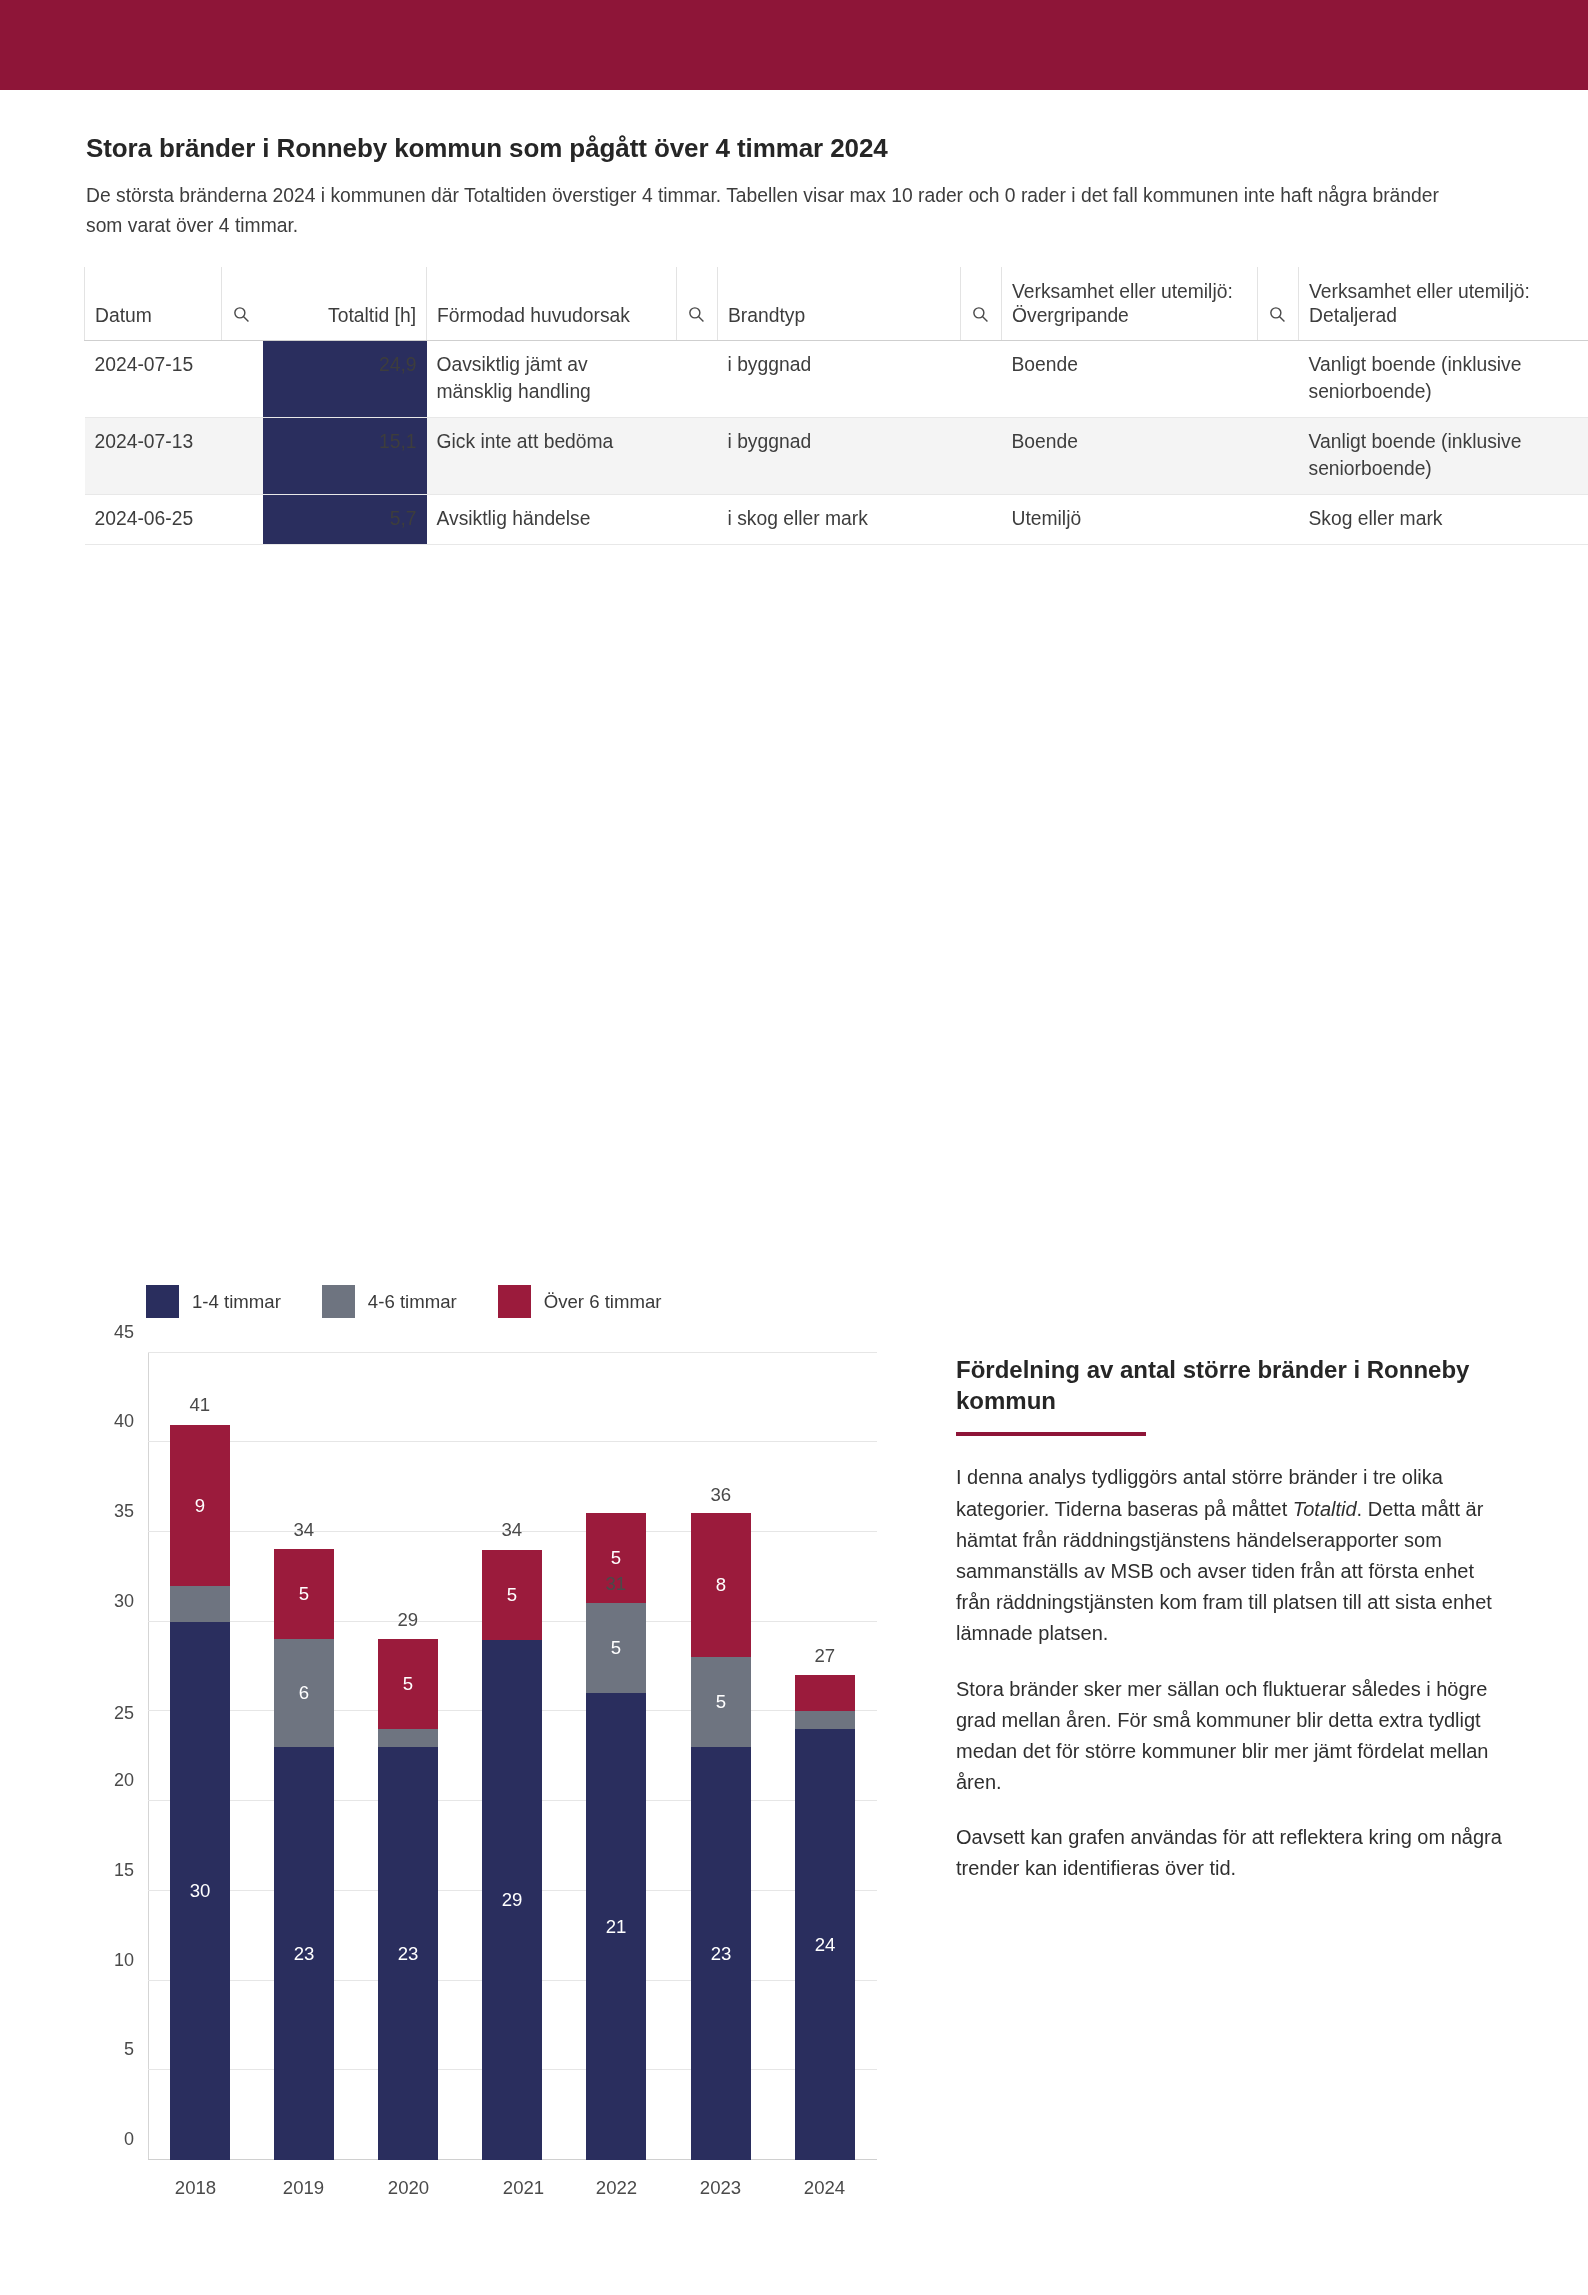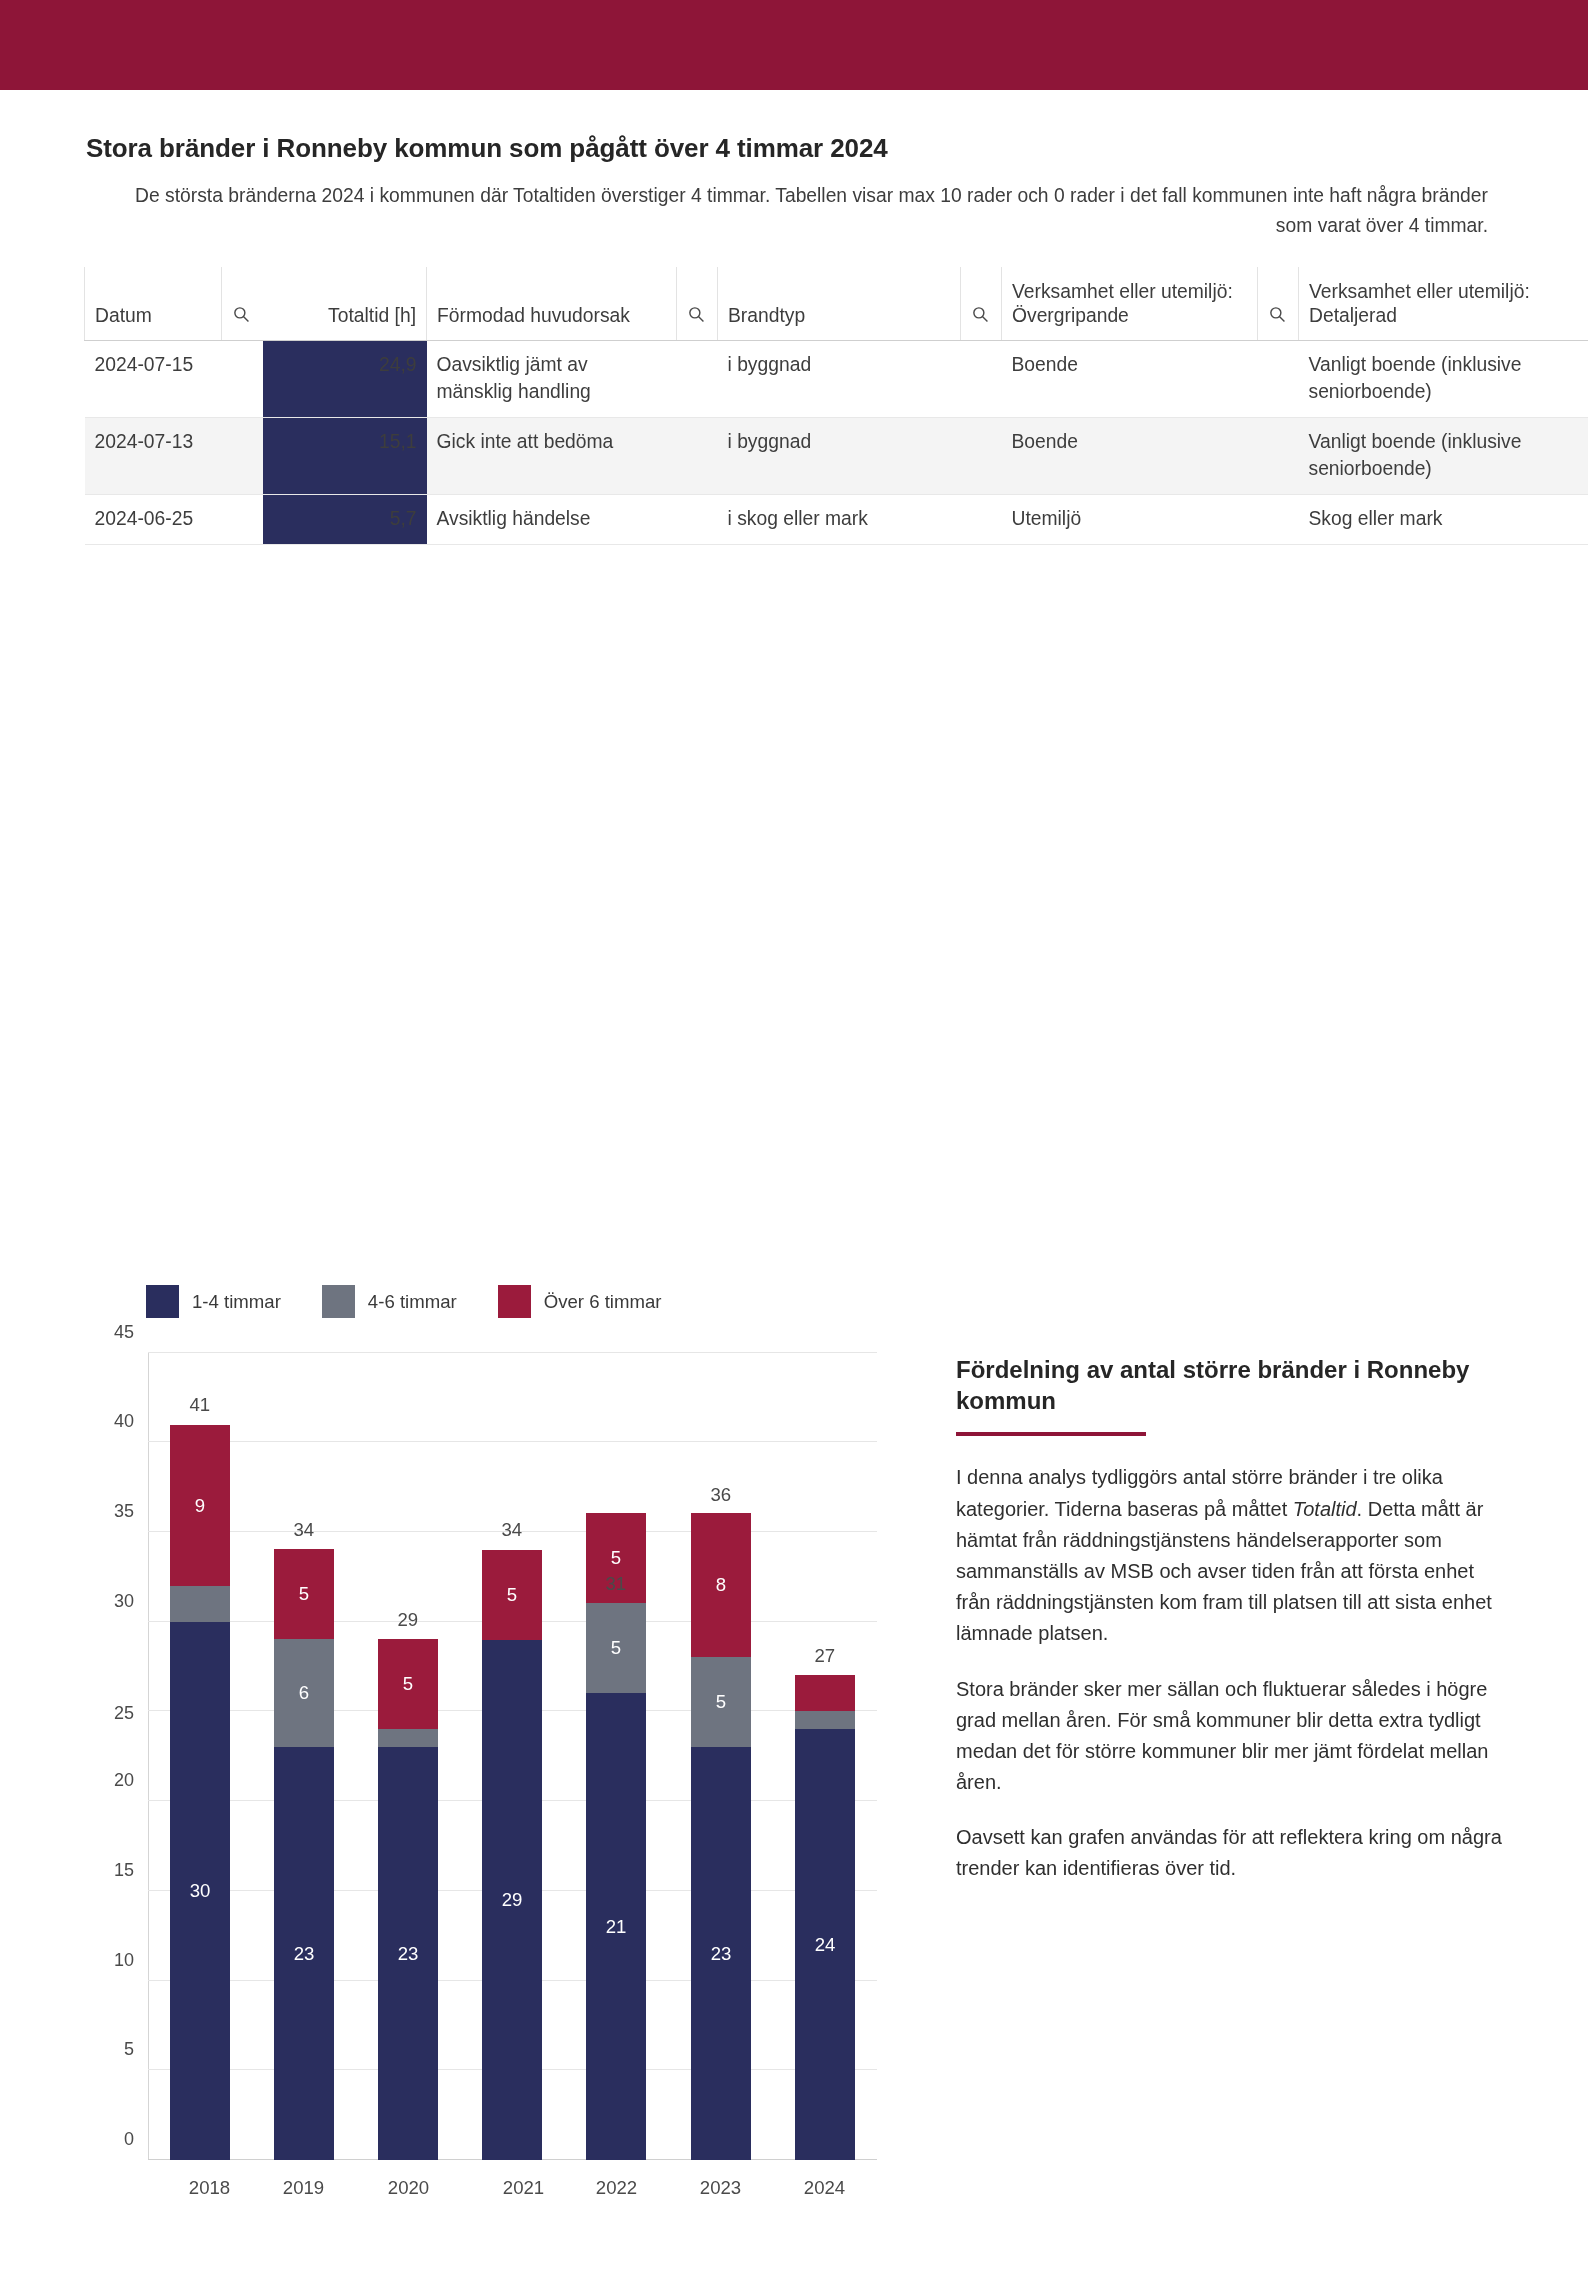--- a/index.html
+++ b/index.html
@@ -23,23 +23,22 @@
   
   .page{ position:absolute; left:0; top:90px; width:1588px; }
 
   
   .title-block{ position:absolute; left:86px; top:43px; width:1422px; }
   .page-title{
     font-size:26px; font-weight:bold; color:#262626;
     letter-spacing:-0.1px; margin:0 0 17px 0; line-height:1.2;
   }
   .page-subtitle{
-    font-size:19.3px; color:#3d3d3d; line-height:1.52; margin:16px;
+    font-size:19.3px; color:#3d3d3d; line-height:1.52; margin:0;
     max-width:1386px;
-    text-align:right;
   }
 
   
   .table-wrap{ position:absolute; left:84px; top:177px; width:1357px; }
   table.data-table{
     border-collapse:collapse; width:1357px;
     table-layout:fixed; font-size:19.3px;
   }
   table.data-table thead th{
     background:#ffffff;
@@ -372,21 +371,21 @@
         <div class="bar-group" style="left: 647px;">
           <div class="seg red" style="height: 36px;"></div>
           <div class="seg gray" style="height: 18px;"></div>
           <div class="seg navy" style="height: 431px;">
             <span class="seg-label">24</span>
           </div>
           <div class="bar-total" style="bottom: 493px;">27</div>
         </div>
       </div>
     <div class="x-axis-labels" id="x-axis-labels">
-        <div class="xtick" style="left: 16px;">2018</div>
+        <div class="xtick" style="left: 2px;">2018</div>
         <div class="xtick" style="left: 110px;">2019</div>
         <div class="xtick" style="left: 215px;">2020</div>
         <div class="xtick" style="left: 330px;">2021</div>
         <div class="xtick" style="left: 423px;">2022</div>
         <div class="xtick" style="left: 527px;">2023</div>
         <div class="xtick" style="left: 631px;">2024</div>
       </div>
   </div>
 
   <div class="right-col">

